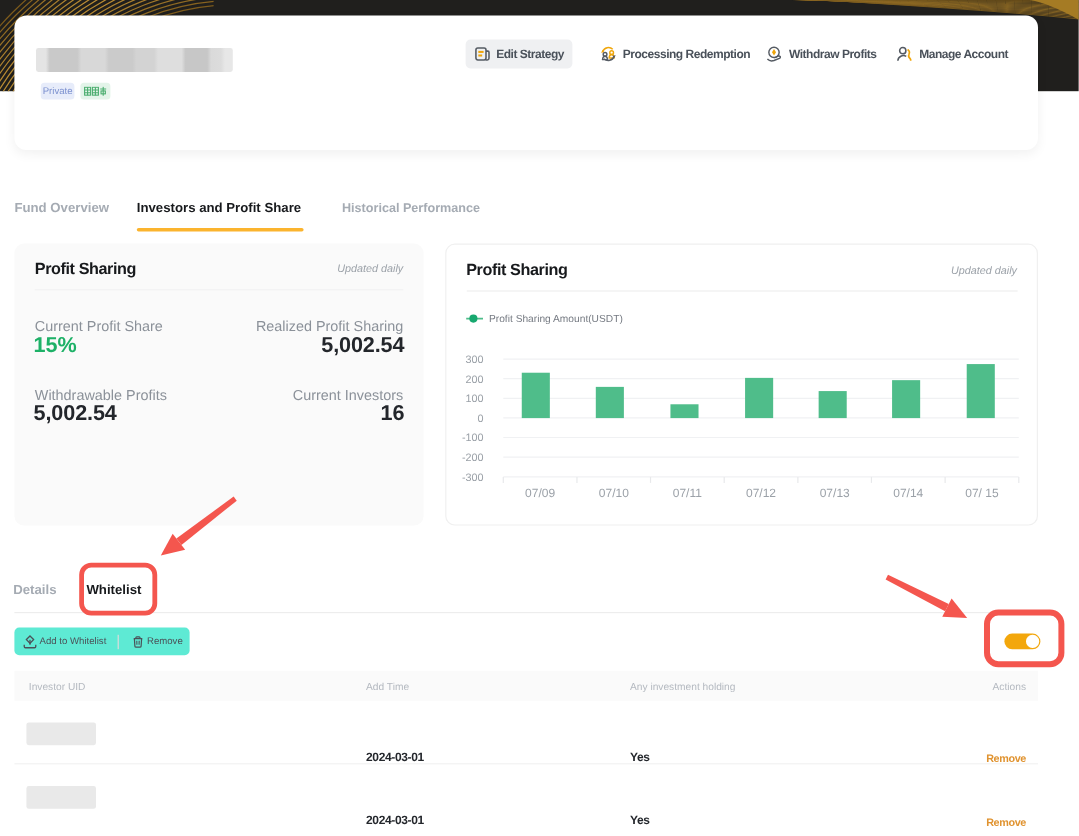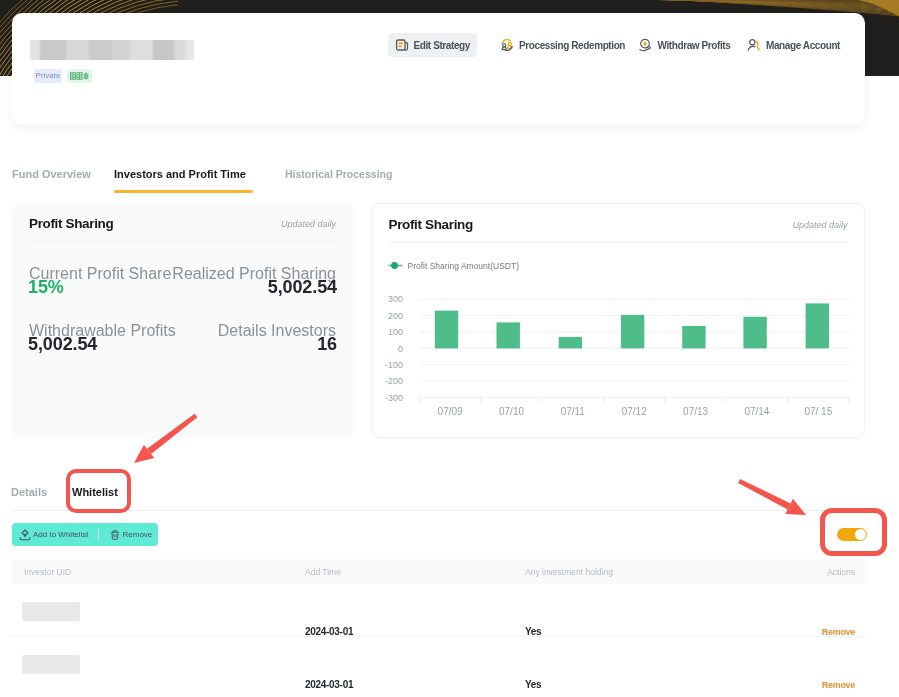--- a/index.html
+++ b/index.html
@@ -24,21 +24,21 @@
 .boxed { background:#eff0f2; border-radius:4px; padding:0 7px; }
 
 .tab1 { position:absolute; top:168px; font-size:11px; font-weight:bold; color:#a5abb3; white-space:nowrap; }
 .underline1 { position:absolute; left:114px; top:189.5px; width:139px; height:3px; border-radius:2px; background:#fbb42e; }
 
 .scard { position:absolute; left:12px; top:203px; width:341px; height:235px; background:#fafafa; border-radius:8px; }
 .ccard { position:absolute; left:371px; top:203px; width:494px; height:235px; background:#fff; border:1px solid #f0f0f0; border-radius:8px; }
 .hdt { position:absolute; font-size:13.5px; font-weight:bold; color:#17191c; letter-spacing:-0.35px; }
 .hds { position:absolute; font-size:9px; color:#9ca2a9;font-style:italic; }
 .hline { position:absolute; height:1px; background:#efefef; }
-.lbl { position:absolute; font-size:16px; color:#8b9199; white-space:nowrap; }
+.lbl { position:absolute; font-size:12px; color:#8b9199; white-space:nowrap; }
 .val { position:absolute; font-size:18px; font-weight:bold; color:#23262b; letter-spacing:-0.1px; white-space:nowrap; }
 .green { color:#1db167; }
 
 .tab2 { position:absolute; top:486px; font-size:11px; font-weight:bold; white-space:nowrap; }
 
 .toolbar { position:absolute; left:12px; top:523px; width:146px; height:23px; background:#5eead4; border-radius:4px; }
 .tbt { position:absolute; top:0; height:23px; line-height:23px; font-size:8px; color:#4b5158; white-space:nowrap; }
 .toolbar svg { position:absolute; }
 
 .thead { position:absolute; left:12px; top:559px; width:853px; height:25px; background:#fafafa; }
@@ -151,35 +151,35 @@
     </svg>Withdraw Profits</div>
   <div class="abtn" style="left:735px;">
     <svg width="14" height="14" viewBox="0 0 14 14">
       <circle cx="5.3" cy="4.2" r="2.6" fill="none" stroke="#555b63" stroke-width="1.3"></circle>
       <path d="M1.2 12.6 a4.6 4.6 0 0 1 7 -3.6" fill="none" stroke="#555b63" stroke-width="1.3"></path>
       <path d="M9.3 3.2 q2.3 1.4 1.2 4 q-0.9 2 0.8 3.4 q0.9 0.9 0.5 2" fill="none" stroke="#f0a60a" stroke-width="1.4"></path>
     </svg>Manage Account</div>
 </div>
 
 <div class="tab1" style="left:12px;">Fund Overview</div>
-<div class="tab1" style="left:114px; color:#17191c;">Investors and Profit Time</div>
-<div class="tab1" style="left:285px; font-size:10.5px;">Historical Processing</div>
+<div class="tab1" style="left:114px; color:#17191c;">Investors and Profit Share</div>
+<div class="tab1" style="left:285px; font-size:10.5px;">Historical Performance</div>
 <div class="underline1"></div>
 
 <div class="scard">
   <div class="hdt" style="left:17px; top:13px;">Profit Sharing</div>
   <div class="hds" style="right:17px; top:16px;">Updated daily</div>
   <div class="hline" style="left:17px; right:17px; top:38px; background:#f2f2f3;"></div>
   <div class="lbl" style="left:17px; top:62px;">Current Profit Share</div>
   <div class="val green" style="left:16px; top:74px;">15%</div>
   <div class="lbl" style="right:17px; top:62px;">Realized Profit Sharing</div>
   <div class="val" style="right:16px; top:74px;">5,002.54</div>
   <div class="lbl" style="left:17px; top:119px;">Withdrawable Profits</div>
   <div class="val" style="left:16px; top:131px;">5,002.54</div>
-  <div class="lbl" style="right:17px; top:119px;">Details Investors</div>
+  <div class="lbl" style="right:17px; top:119px;">Current Investors</div>
   <div class="val" style="right:16px; top:131px;">16</div>
 </div>
 
 <div class="ccard">
   <div class="hdt" style="left:16.5px; top:13px;">Profit Sharing</div>
   <div class="hds" style="right:16.5px; top:16px;">Updated daily</div>
   <div class="hline" style="left:16.5px; right:16.5px; top:38px;"></div>
 </div>
 <svg class="abs" style="left:371px; top:203px;" width="494" height="235" viewBox="0 0 494 235">
   <line x1="17.5" y1="62.5" x2="31.5" y2="62.5" stroke="#4fbd8a" stroke-width="1.6"></line>

